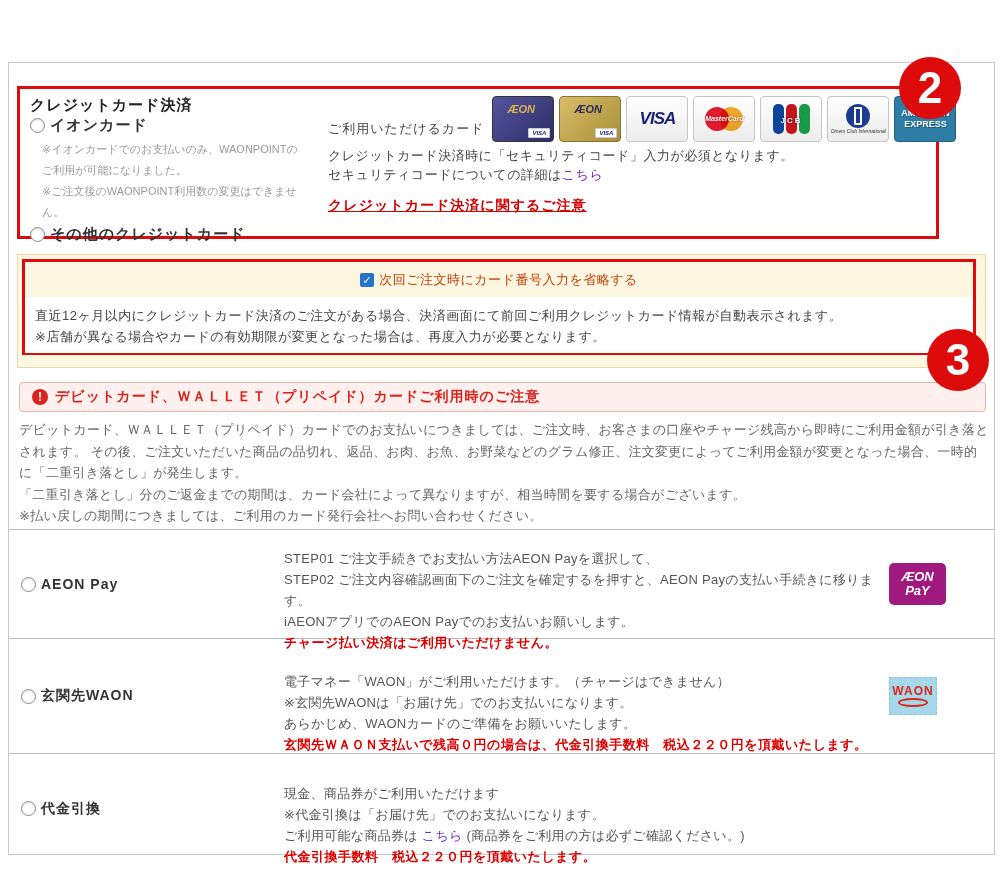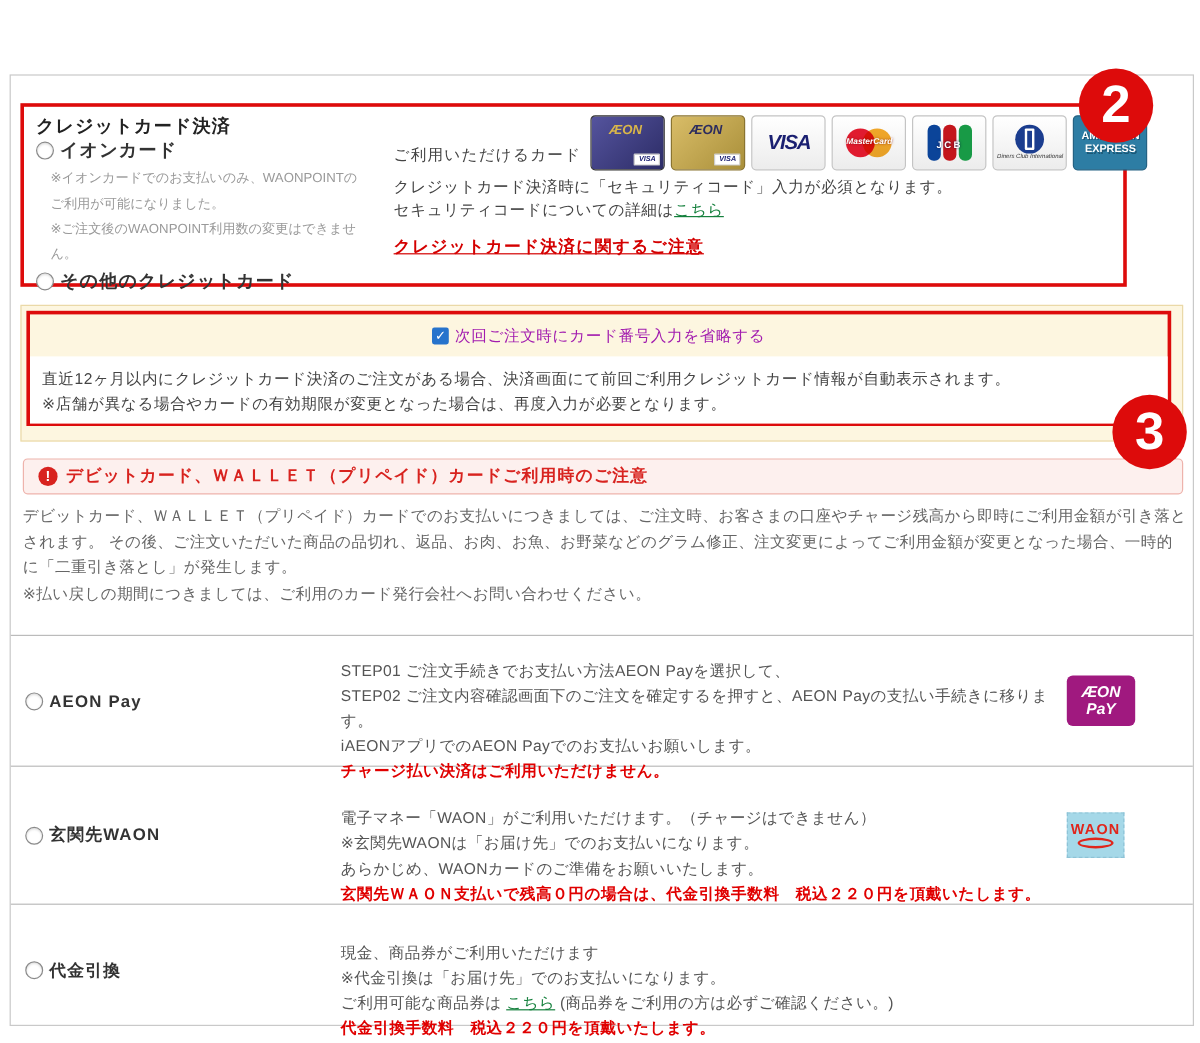--- a/index.html
+++ b/index.html
@@ -90,40 +90,40 @@
     background:#fff; border-radius:1px;
   }
   .diners-circle::after {
     content:""; position:absolute; left:10px; top:5px; width:4px; height:14px;
     background:#1b3d8f;
   }
   .diners-word { font-size:5px; color:#333; font-style:italic; text-align:center; line-height:5px; }
   .amex { background:#2d7da4; border:1px solid #246283; display:flex; flex-direction:column; align-items:center; justify-content:center; }
   .amex-word { color:#fff; font-weight:bold; font-size:9px; letter-spacing:0; line-height:11px; text-shadow:1px 1px 0 #1b5674; }
   .credit-lines { margin-top:4px; font-size:13px; color:#444; line-height:19px; letter-spacing:.5px; }
-  a.blue-link { color:#15803d; text-decoration:underline; cursor:pointer; }
+  a.blue-link { color:#6d28d9; cursor:pointer; }
   .red-link {
     display:inline-block; margin-top:13px; color:#d40000; font-weight:bold; font-size:14px;
     text-decoration:underline; letter-spacing:1px; cursor:pointer;
   }
 
   
   .skip-box {
     position:absolute; left:8px; top:191px; width:969px; height:114px;
     background:#fdf6e0; border:1px solid #ead9a8; padding:4px 9px 12px 4px;
   }
   .skip-inner { border:3px solid #dd0b0b; height:100%; }
   .chk-row {
     height:35px; display:flex; align-items:center; justify-content:center; gap:5px;
   }
   .checkbox {
     width:14px; height:14px; background:#2673cc; border-radius:2px; flex:none;
     color:#fff; font-size:11px; line-height:14px; text-align:center; font-weight:bold;
   }
-  .chk-lb { font-size:13px; color:#a21caf; letter-spacing:.5px; }
+  .chk-lb { font-size:13px; color:#c2410c; letter-spacing:.5px; }
   .skip-info {
     background:#fff; margin:0; height:56px; padding:8px 10px;
     font-size:13px; color:#444; line-height:21px; letter-spacing:.5px;
   }
 
   
   .debit-banner {
     position:absolute; left:10px; top:319px; width:967px; height:30px;
     background:#fdf0ee; border:1px solid #eeb3ac; border-radius:4px;
     display:flex; align-items:center; gap:7px; padding-left:12px;
@@ -261,20 +261,21 @@
         </div>
       </div>
     </div>
 
     <div class="debit-banner">
       <span class="excl">!</span>
       <span class="debit-title">デビットカード、ＷＡＬＬＥＴ（プリペイド）カードご利用時のご注意</span>
     </div>
     <div class="debit-body">
       <div>デビットカード、ＷＡＬＬＥＴ（プリペイド）カードでのお支払いにつきましては、ご注文時、お客さまの口座やチャージ残高から即時にご利用金額が引き落とされます。 その後、ご注文いただいた商品の品切れ、返品、お肉、お魚、お野菜などのグラム修正、注文変更によってご利用金額が変更となった場合、一時的に「二重引き落とし」が発生します。</div>
+      <div>「二重引き落とし」分のご返金までの期間は、カード会社によって異なりますが、相当時間を要する場合がございます。</div>
       <div>※払い戻しの期間につきましては、ご利用のカード発行会社へお問い合わせください。</div>
     </div>
 
     <div class="pay-rows">
 
       <div class="pay-row r1">
         <div class="pay-label">
           <span class="radio"></span>
           <span class="radio-lb">AEON Pay</span>
         </div>

